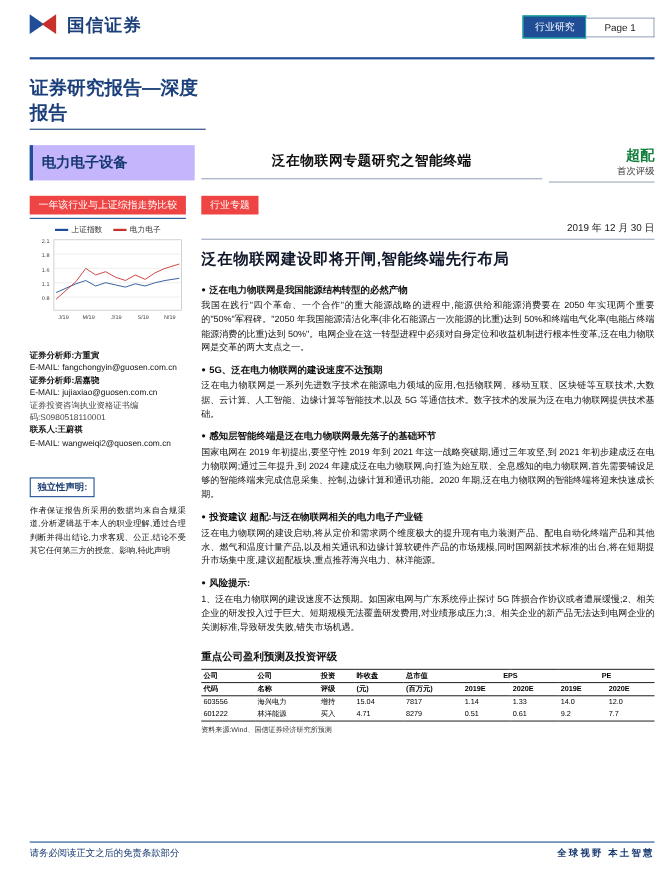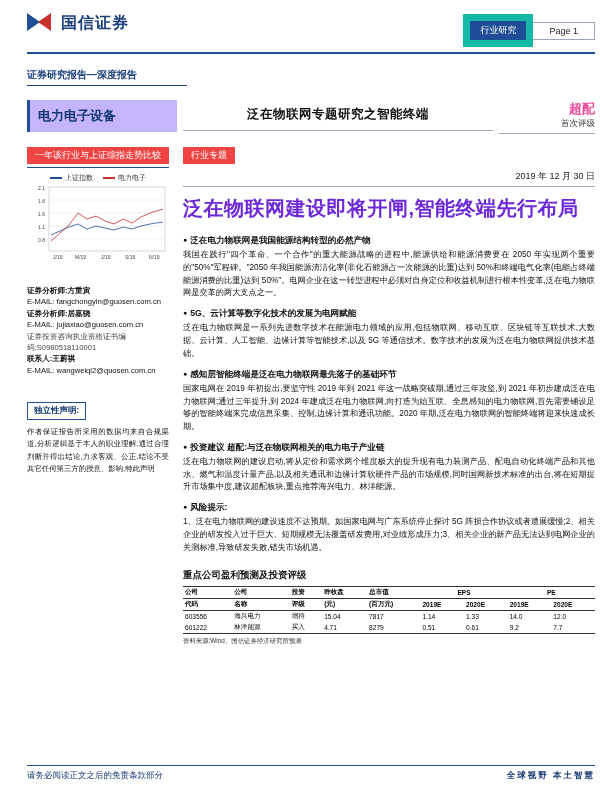--- a/index.html
+++ b/index.html
@@ -26,50 +26,50 @@
     width:26px;height:26px;position:relative;
   }
   .brand-mark .b1{position:absolute;left:0;top:3px;width:0;height:0;
     border-left:13px solid #1f4e96;border-top:9px solid transparent;border-bottom:9px solid transparent;}
   .brand-mark .b2{position:absolute;left:11px;top:3px;width:0;height:0;
     border-right:13px solid #c8302c;border-top:9px solid transparent;border-bottom:9px solid transparent;}
   .brand-name{font-size:16px;font-weight:bold;color:#1a3f7a;letter-spacing:1px;}
   .hdr-right{display:flex;align-items:center;gap:0;margin-top:4px;}
   .hdr-tag{
     background:#1f4e96;color:#fff;font-size:9px;padding:3px 10px;
-    border:7px solid #14b8a6;
+    border:1px solid #14b8a6;
   }
   .hdr-page{
     background:#fff;color:#222;font-size:9px;padding:3px 16px;
     border:1px solid #9aa7bb;border-left:none;
   }
   .rule{height:2px;background:#1f4e96;margin-top:2px;}
   
   .rpt-type{
     margin-top:14px;
-    font-size:10px;color:#1a3f7a;font-weight:bold;
+    font-size:17px;color:#1a3f7a;font-weight:bold;
     border-bottom:1px solid #1a3f7a;
     display:inline-block;padding-bottom:3px;
     width:160px;
   }
   
   .title-row{display:flex;margin-top:14px;}
   .title-left{width:150px;}
   .sector-box{
     background:#c4b5fd;border-left:3px solid #1f4e96;
     padding:7px 8px;font-size:13px;font-weight:bold;color:#15386f;
   }
   .title-mid{flex:1;padding:0 6px;}
   .doc-title{
     font-size:12.5px;font-weight:bold;color:#111;text-align:center;
     padding-top:6px;letter-spacing:0.5px;
     border-bottom:1px solid #9aa7bb;padding-bottom:7px;
   }
   .title-right{width:96px;text-align:right;}
-  .rating{font-size:13px;font-weight:bold;color:#ec4899;}
+  .rating{font-size:13px;font-weight:bold;color:#15803d;}
   .rating-sub{font-size:8.5px;color:#333;border-bottom:1px solid #9aa7bb;padding-bottom:3px;}
   
   .body{display:flex;margin-top:10px;}
   .col-left{width:150px;padding-right:8px;box-sizing:border-box;}
   .col-right{flex:1;padding-left:6px;box-sizing:border-box;}
   .sec-tab{
     background:#ef4444;color:#fff;font-size:9px;padding:2px 8px;display:inline-block;
   }
   .chart-head{
     border-bottom:1px solid #1f4e96;padding-bottom:3px;
@@ -78,21 +78,21 @@
   .legend{display:flex;gap:10px;justify-content:center;font-size:7px;color:#333;align-items:center;}
   .lg{display:flex;align-items:center;gap:3px;}
   .lg i{display:inline-block;width:12px;height:2px;background:#1f4e96;}
   .lg.red i{background:#c8302c;}
   .date-line{
     text-align:right;font-size:9px;color:#222;
     border-bottom:1px solid #9aa7bb;padding-bottom:3px;margin-bottom:8px;
   }
   .tag-line{margin-bottom:6px;}
   .headline{
-    font-size:20px;font-weight:bold;line-height:1.35;color:#6d28d9;
+    font-size:14px;font-weight:bold;line-height:1.35;color:#0f172a;
     margin:2px 0 12px 0;letter-spacing:0.5px;
   }
   .bullets{font-size:8.2px;line-height:1.55;color:#111;text-align:justify;}
   .b-title{font-weight:bold;font-size:8.6px;display:block;margin:7px 0 2px 0;}
   .b-title:before{content:"\25CF";font-size:7px;margin-right:3px;vertical-align:1px;}
   .b-body{display:block;margin-bottom:2px;}
   
   .an-block{font-size:7.6px;line-height:1.5;color:#111;margin-top:10px;}
   .an-name{font-weight:bold;}
   .an-mail{color:#111;}
@@ -224,21 +224,21 @@
         <span class="sec-tab">行业专题</span>
       </div>
       <div class="date-line">2019 年 12 月 30 日</div>
 
       <div class="headline">泛在物联网建设即将开闸,智能终端先行布局</div>
 
       <div class="bullets">
         <span class="b-title">泛在电力物联网是我国能源结构转型的必然产物</span>
         <span class="b-body">我国在践行"四个革命、一个合作"的重大能源战略的进程中,能源供给和能源消费要在 2050 年实现两个重要的"50%"军程碑。"2050 年我国能源清洁化率(非化石能源占一次能源的比重)达到 50%和终端电气化率(电能占终端能源消费的比重)达到 50%"。电网企业在这一转型进程中必须对自身定位和收益机制进行根本性变革,泛在电力物联网是交革的两大支点之一。</span>
 
-        <span class="b-title">5G、云计算等数字化技术的发展为电网赋能</span>
+        <span class="b-title">5G、泛在电力物联网的建设速度不达预期</span>
         <span class="b-body">泛在电力物联网是一系列先进数字技术在能源电力领域的应用,包括物联网、移动互联、区块链等互联技术,大数据、云计算、人工智能、边缘计算等智能技术,以及 5G 等通信技术。数字技术的发展为泛在电力物联网提供技术基础。</span>
 
         <span class="b-title">感知层智能终端是泛在电力物联网最先落子的基础环节</span>
         <span class="b-body">国家电网在 2019 年初提出,要坚守性 2019 年到 2021 年这一战略突破期,通过三年攻坚,到 2021 年初步建成泛在电力物联网;通过三年提升,到 2024 年建成泛在电力物联网,向打造为始互联、全息感知的电力物联网,首先需要铺设足够的智能终端来完成信息采集、控制,边缘计算和通讯功能。2020 年期,泛在电力物联网的智能终端将迎来快速成长期。</span>
 
         <span class="b-title">投资建议 超配:与泛在物联网相关的电力电子产业链</span>
         <span class="b-body">泛在电力物联网的建设启动,将从定价和需求两个维度极大的提升现有电力装测产品、配电自动化终端产品和其他水、燃气和温度计量产品,以及相关通讯和边缘计算软硬件产品的市场规模,同时国网新技术标准的出台,将在短期提升市场集中度,建议超配板块,重点推荐海兴电力、林洋能源。</span>
 
         <span class="b-title">风险提示:</span>
         <span class="b-body">1、泛在电力物联网的建设速度不达预期。如国家电网与广东系统停止探讨 5G 阵损合作协议或者遭展缓慢;2、相关企业的研发投入过于巨大、短期规模无法覆盖研发费用,对业绩形成压力;3、相关企业的新产品无法达到电网企业的关测标准,导致研发失败,错失市场机遇。</span>

